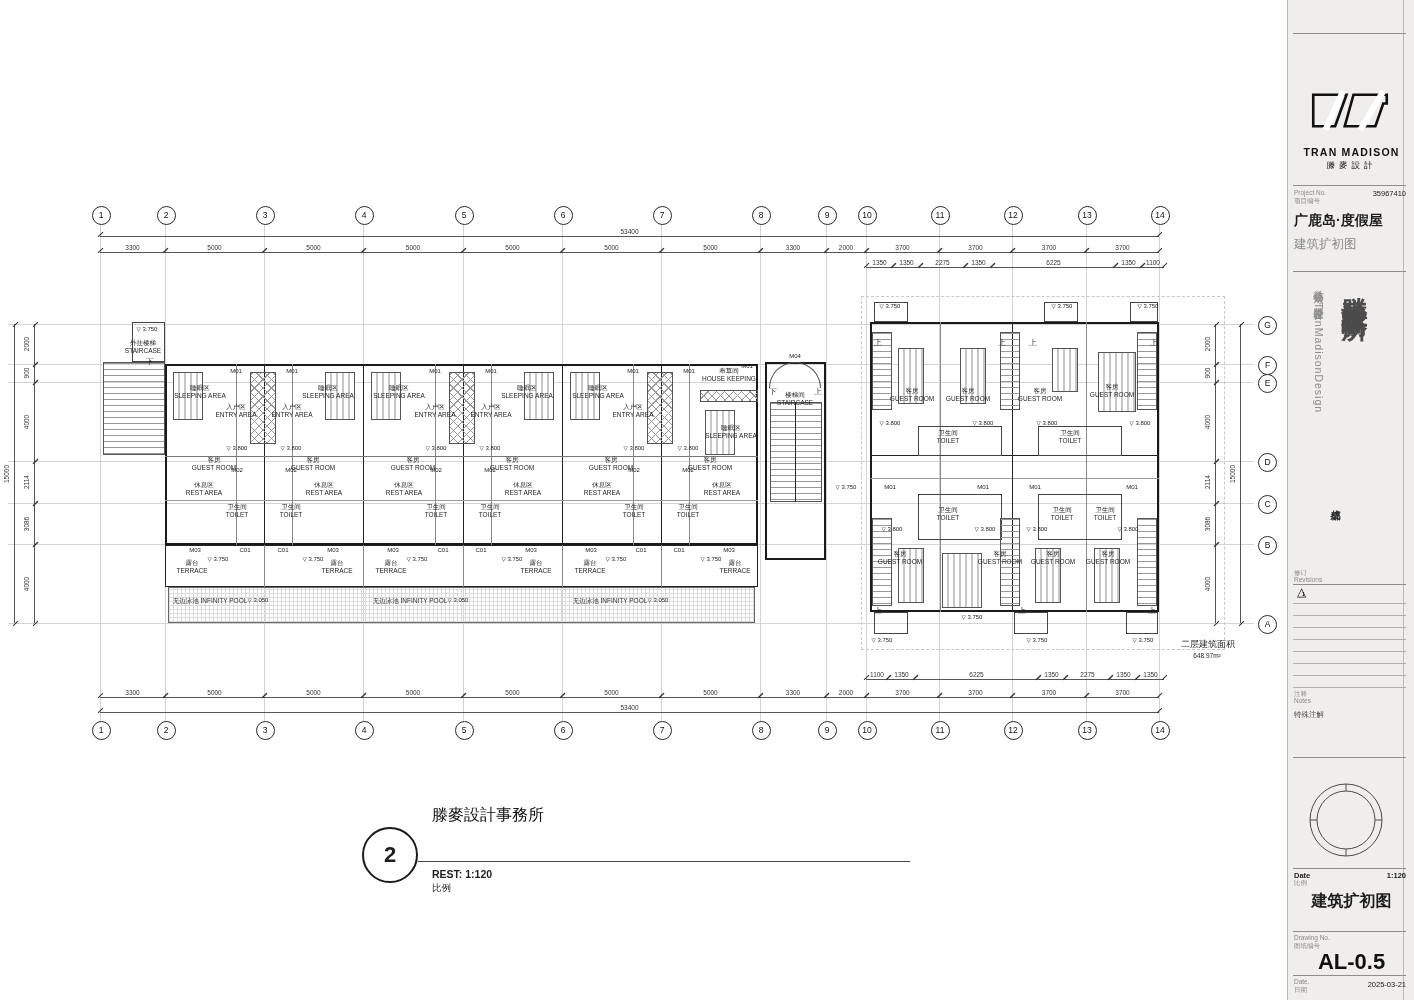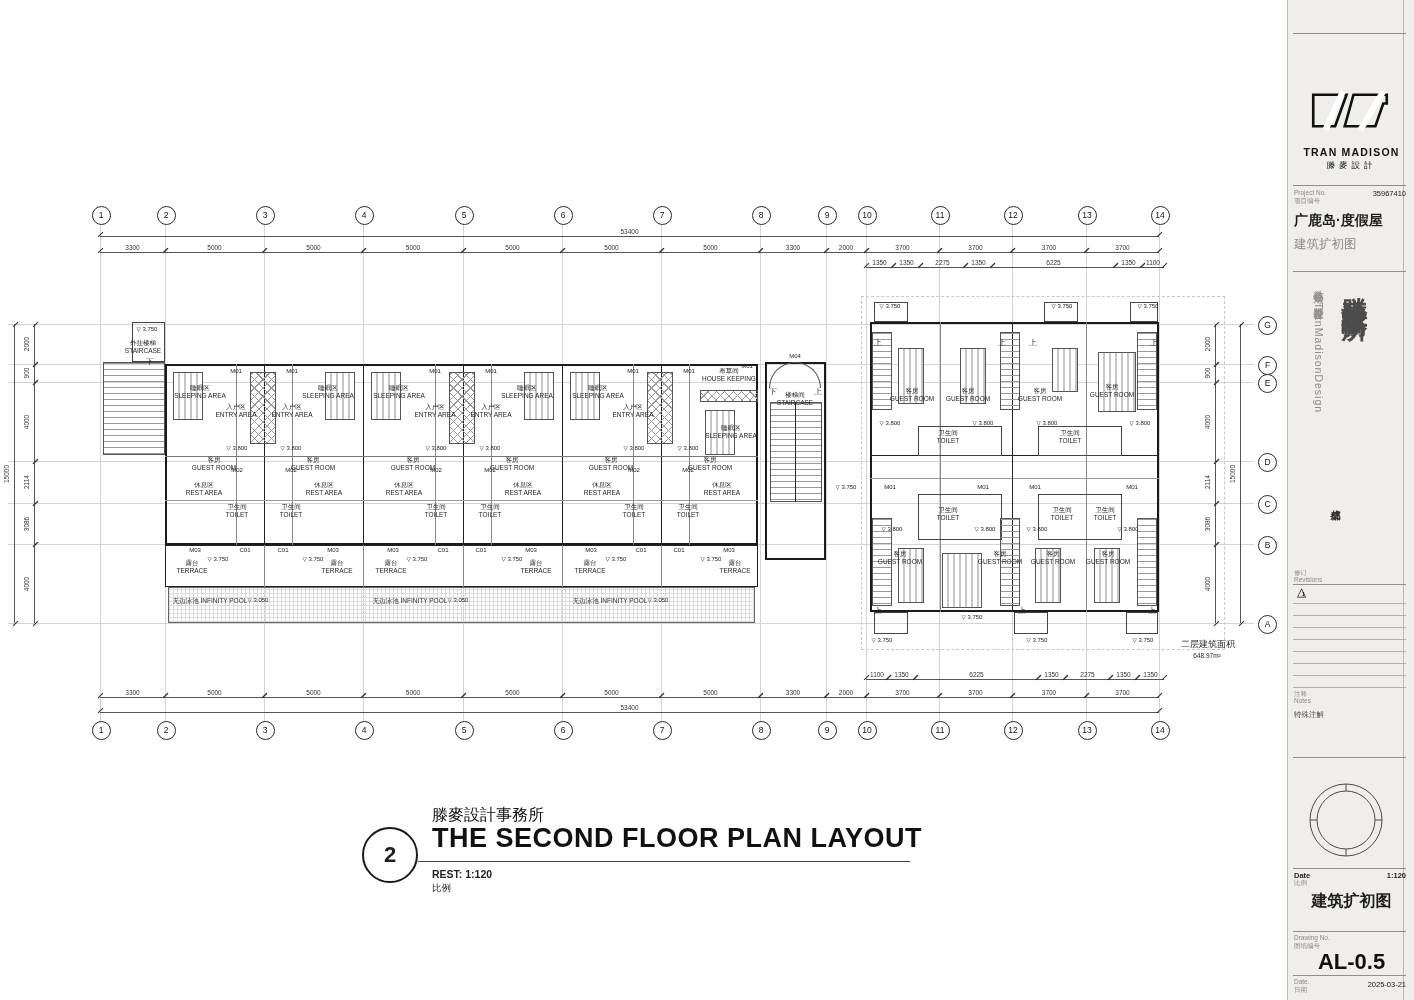--- a/index.html
+++ b/index.html
@@ -551,21 +551,20 @@
       <div class="plab level" style="left: 972px; top: 617px;">3.750</div>
       <div class="plab level" style="left: 882px; top: 640px;">3.750</div>
       <div class="plab level" style="left: 1037px; top: 640px;">3.750</div>
       <div class="plab level" style="left: 1143px; top: 640px;">3.750</div>
       <div class="plab note" style="left: 1208px; top: 644px;">二层建筑面积</div>
       <div class="plab notev" style="left: 1207px; top: 655px;">648.97m²</div>
     </div>
 
   <div class="dt-circle">2</div>
   <div class="dt-zh">滕麥設計事務所</div>
-  <div class="dt-en">THE SECOND FLOOR PLAN LAYOUT</div>
   <div class="dt-line"></div>
   <div class="dt-scale">REST: 1:120</div>
   <div class="dt-scale-zh">比例</div>
 
   <div id="strip">
     <div class="srule"></div>
     <div class="shr" style="top:33px"></div>
     <svg style="position:absolute;left:20px;top:84px" viewBox="0 0 96 60" width="84" height="53">
       <g fill="none" stroke="#111" stroke-width="3">
         <path d="M6 12 H44 L31 48 H6 Z"></path>

